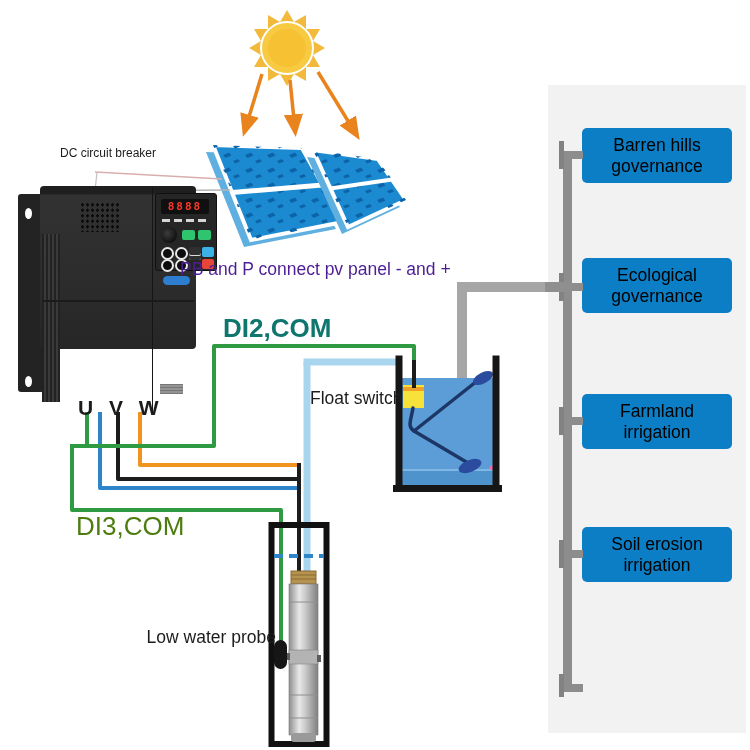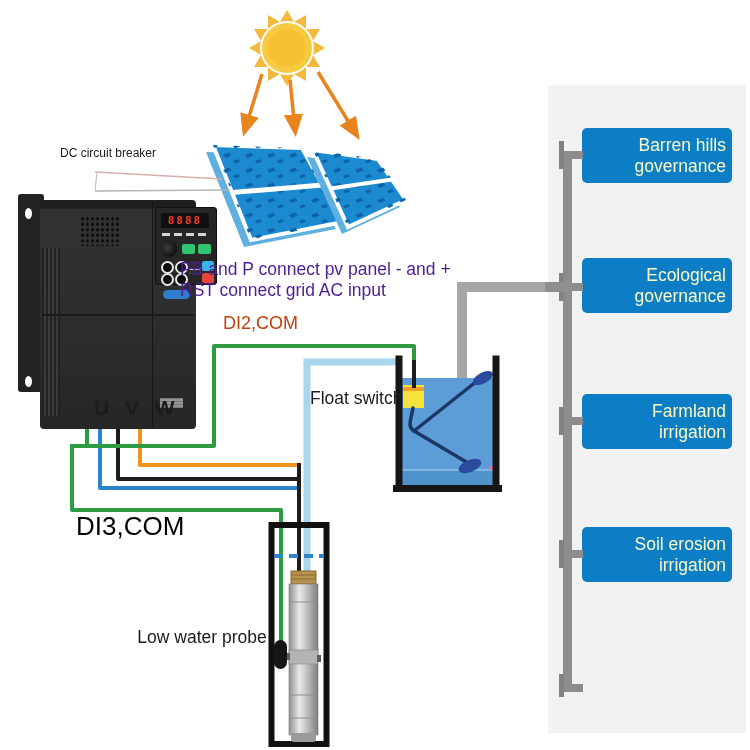--- a/index.html
+++ b/index.html
@@ -3,32 +3,32 @@
 <meta charset="utf-8">
 <style>
   html,body{margin:0;padding:0;background:#fff;}
   #stage{position:relative;width:750px;height:750px;overflow:hidden;
          font-family:"Liberation Sans",sans-serif;background:#ffffff;}
   
   #apps-panel{position:absolute;left:548px;top:85px;width:198px;height:648px;
               background:#f2f2f3;}
   .app-box{position:absolute;left:34px;width:150px;height:55px;background:#0b7ec5;
            border-radius:5px;display:flex;align-items:center;justify-content:center;
-           text-align:right;color:#fef9c3;font-size:17.5px;line-height:1.15;padding:0 6px;
+           text-align:center;color:#000000;font-size:17.5px;line-height:1.15;padding:0 6px;
            box-sizing:border-box;}
   
   #art{position:absolute;left:0;top:0;z-index:2;pointer-events:none;}
   
   #inverter{position:absolute;left:18px;top:186px;width:178px;height:232px;z-index:3;}
   #inv-flange{position:absolute;left:0;top:8px;width:26px;height:198px;background:#232323;
               border-radius:3px;}
   .inv-hole{position:absolute;left:7px;width:7px;height:11px;background:#fff;border-radius:50%;}
-  #inv-body{position:absolute;left:22px;top:0;width:156px;height:229px;
+  #inv-body{position:absolute;left:22px;top:0;width:156px;height:163px;
             background:linear-gradient(180deg,#1f1f1f 0,#1f1f1f 8px,#323232 9px,#2c2c2c 60%,#262626 100%);
-            border-radius:4px;margin-top:14px;}
+            border-radius:4px;}
   #inv-fins{position:absolute;left:2px;top:48px;width:18px;height:168px;
             background:repeating-linear-gradient(90deg,#222 0,#222 2px,#3a3a3a 2px,#3a3a3a 4px);}
   #inv-vents{position:absolute;left:40px;top:16px;width:40px;height:30px;
              background-image:radial-gradient(#0b0b0b 1.3px,transparent 1.5px);
              background-size:5px 5.5px;}
   #inv-seam-v{position:absolute;left:112px;top:2px;width:1px;height:225px;background:#151515;}
   #inv-seam-h{position:absolute;left:2px;top:114px;width:152px;height:2px;background:#1b1b1b;}
   #keypad{position:absolute;left:115px;top:7px;width:60px;height:76px;background:#262626;
           border:1px solid #101010;border-radius:3px;}
   #kp-display{position:absolute;left:5px;top:5px;width:48px;height:15px;background:#101010;
@@ -42,25 +42,25 @@
             border:2px solid #e8e8e8;box-sizing:content-box;}
   .kp-sq{position:absolute;width:12px;height:10px;border-radius:2px;}
   #inv-logo{position:absolute;left:123px;top:90px;width:27px;height:9px;background:#2e7ed0;
             border-radius:5px;}
   #inv-label{position:absolute;left:120px;top:198px;width:23px;height:10px;background:#949494;
              background-image:repeating-linear-gradient(180deg,#777 0,#777 1px,transparent 1px,transparent 3px);}
   
   .lbl{position:absolute;z-index:4;color:#1c1c1c;white-space:nowrap;}
   #lbl-dc{left:60px;top:146px;font-size:12px;}
   #lbl-pv{left:180px;top:259px;font-size:17.5px;color:#4c1d95;line-height:21px;white-space:normal;width:310px;}
-  #lbl-di2{left:223px;top:313px;font-size:18px;color:#c2410c;}
+  #lbl-di2{left:223px;top:313px;font-size:26px;color:#0f766e;font-weight:bold;}
   #lbl-float{left:310px;top:388px;font-size:17.5px;}
-  #lbl-di3{left:76px;top:511px;font-size:26px;color:#000000;}
-  #lbl-uvw{left:78px;top:396px;font-size:21px;font-weight:bold;letter-spacing:5px;margin-left:16px;}
-  #lbl-probe{left:128px;top:627px;font-size:17.5px;width:148px;text-align:center;
+  #lbl-di3{left:76px;top:511px;font-size:26px;color:#4d7c0f;}
+  #lbl-uvw{left:78px;top:396px;font-size:21px;font-weight:bold;letter-spacing:5px;}
+  #lbl-probe{left:128px;top:627px;font-size:17.5px;width:148px;text-align:right;
              white-space:normal;line-height:21px;}
 </style>
 </head>
 <body>
 
 <div id="stage">
 
   <div id="apps-panel">
     <div class="app-box" style="top:43px">
         <span>Barren hills governance</span>
@@ -231,21 +231,20 @@
         <div class="kp-sq" style="left:46px;top:65px;background:#e64537"></div>
       </div>
       <div id="inv-logo"></div>
       <div id="inv-label"></div>
     </div>
   </div>
 
   <div class="lbl" id="lbl-dc">DC circuit breaker</div>
   <div class="lbl" id="lbl-pv">
     <span style="display:block">PB and P connect pv panel - and +</span>
-    <span style="display:block">RST connect grid AC input</span>
   </div>
   <div class="lbl" id="lbl-di2">DI2,COM</div>
   <div class="lbl" id="lbl-float">Float switch</div>
   <div class="lbl" id="lbl-di3">DI3,COM</div>
   <div class="lbl" id="lbl-uvw">U V W</div>
   <div class="lbl" id="lbl-probe">
     <span style="display:block">Low water probe</span>
   </div>
 
 </div>

